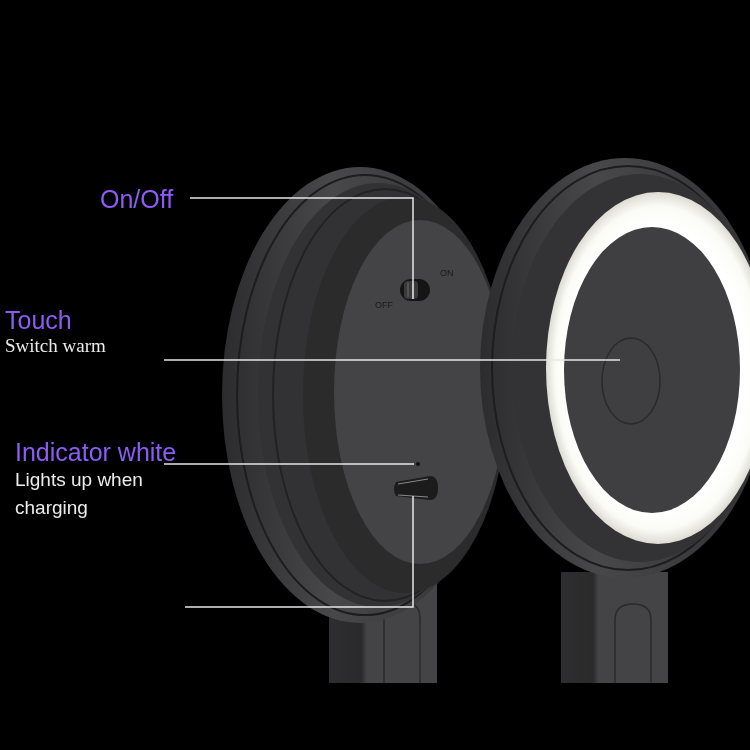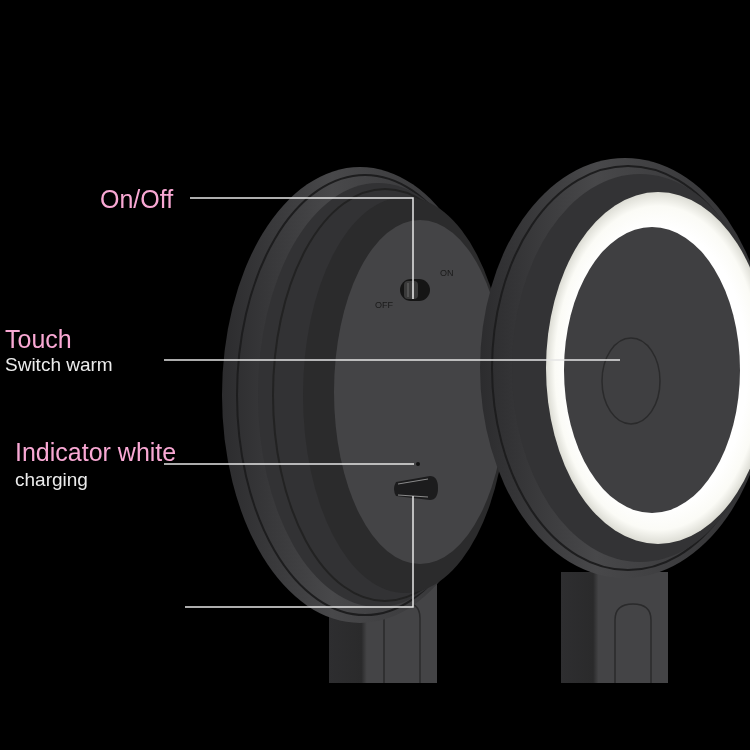--- a/index.html
+++ b/index.html
@@ -1,19 +1,19 @@
 <!DOCTYPE html>
 <html><head>
   <meta charset="utf-8">
   <style>
     html, body { margin: 0; padding: 0; background: #000; }
     body { width: 750px; height: 750px; position: relative; overflow: hidden; font-family: "Liberation Sans", sans-serif; color: #fff; }
     .abs { position: absolute; }
     svg.scene { position: absolute; left: 0; top: 0; }
-    .title { font-size: 25px; line-height: 28px; color: #f9a8d4; white-space: nowrap; }
+    .title { font-size: 25px; line-height: 28px; color: #8b5cf6; white-space: nowrap; }
     .desc { font-size: 19px; line-height: 28px; color: #ececec; white-space: nowrap; }
     .switch-label { font-size: 9px; color: #1a1a1a; letter-spacing: 0; font-family: "Liberation Sans", sans-serif; }
   </style>
 </head>
 <body>
 
 <svg class="scene" width="750" height="750" viewBox="0 0 750 750">
   <defs>
     <radialGradient id="ringGlow" cx="50%" cy="50%" r="50%">
       <stop offset="80%" stop-color="#ffffff"></stop>
@@ -83,24 +83,25 @@
   </g>
 </svg>
 
 <span class="abs switch-label" style="left:375px;top:300px;">OFF</span>
 <span class="abs switch-label" style="left:440px;top:268px;">ON</span>
 
 <div class="abs" style="left:100px;top:185px;">
   <div class="title">On/Off</div>
 </div>
 
-<div class="abs" style="left:5px;top:325px;">
+<div class="abs" style="left:5px;top:306px;">
   <div class="title">Touch</div>
-  <div class="desc" style="margin-top:-2px;">Switch warm</div>
+  <div class="desc" style="margin-top:-2px;font-family:Liberation Serif, serif;">Switch warm</div>
 </div>
 
 <div class="abs" style="left:15px;top:438px;">
   <div class="title">Indicator white</div>
+  <div class="desc">Lights up when</div>
   <div class="desc">charging</div>
 </div>
 
 <div class="abs" style="left:28px;top:580px;">
 </div>
 
 </body></html>

